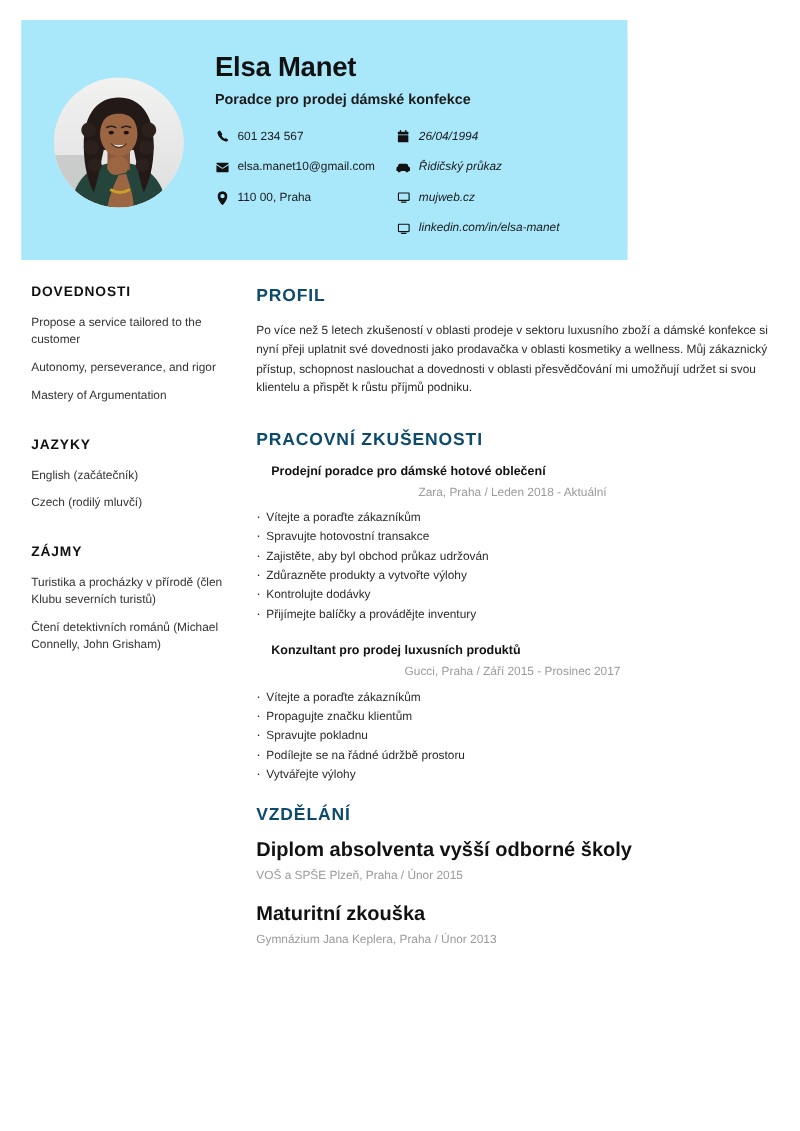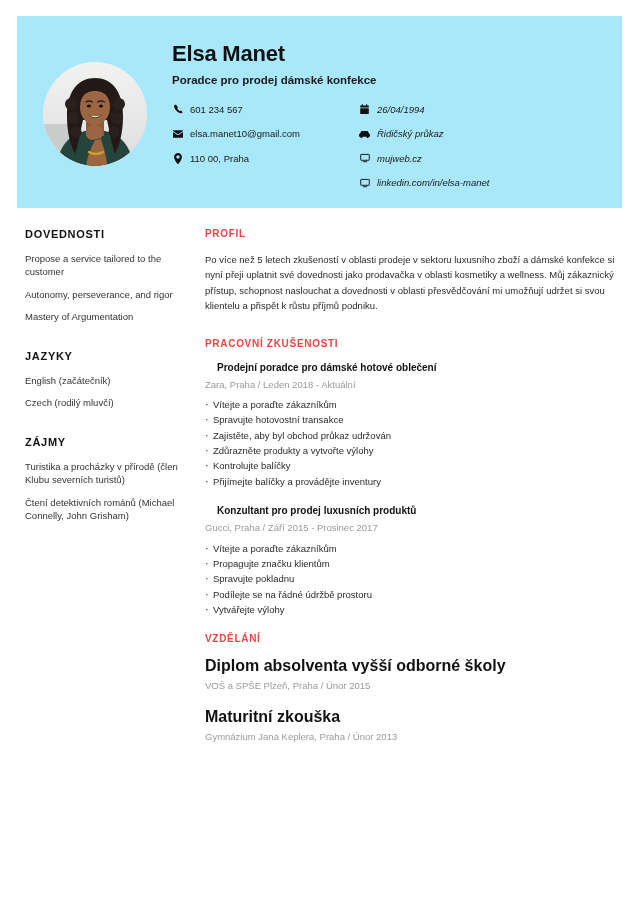--- a/index.html
+++ b/index.html
@@ -15,21 +15,21 @@
     -webkit-font-smoothing: antialiased;
     position: relative;
     overflow: hidden;
   }
 
   
   .header {
     position: absolute;
     left: 17px;
     top: 16px;
-    width: 605px;
+    width: 485px;
     height: 192px;
     background: #a9e7fa;
     box-sizing: border-box;
   }
   .photo-wrap {
     position: absolute;
     left: 26px;
     top: 46px;
     width: 104px;
     height: 104px;
@@ -109,24 +109,24 @@
   }
 
   .sec-head-left {
     font-size: 11px;
     font-weight: bold;
     letter-spacing: 0.7px;
     color: #111111;
     margin: 0 0 12px 0;
   }
   .sec-head-right {
-    font-size: 10px;
+    font-size: 14px;
     font-weight: bold;
     letter-spacing: 0.7px;
-    color: #ef4444;
+    color: #0c4a6e;
     margin: 0 0 13px 0;
   }
   .left-block { margin-bottom: 26px; }
   .left-item {
     font-size: 9.5px;
     color: #333333;
     line-height: 1.42;
     margin-bottom: 9px;
   }
   .left-item:last-child { margin-bottom: 0; }
@@ -144,20 +144,21 @@
     font-weight: bold;
     color: #111111;
     margin: 0 0 5px 12px;
     line-height: 1.2;
   }
   .entry-meta {
     font-size: 9.5px;
     color: #9a9a9a;
     margin: 0 0 7px 0;
     line-height: 1.2;
+    text-align: center;
   }
   .entry-bullets { margin: 0; padding: 0; list-style: none; }
   .entry-bullets li {
     font-size: 9.5px;
     color: #2b2b2b;
     line-height: 1.62;
     padding-left: 8px;
     position: relative;
   }
   .entry-bullets li:before {
@@ -360,21 +361,21 @@
       <div class="sec-head-right">PRACOVNÍ ZKUŠENOSTI</div>
 
       <div class="entry">
         <div class="entry-title">Prodejní poradce pro dámské hotové oblečení</div>
         <div class="entry-meta">Zara, Praha / Leden 2018 - Aktuální</div>
         <ul class="entry-bullets">
           <li>Vítejte a poraďte zákazníkům</li>
           <li>Spravujte hotovostní transakce</li>
           <li>Zajistěte, aby byl obchod průkaz udržován</li>
           <li>Zdůrazněte produkty a vytvořte výlohy</li>
-          <li>Kontrolujte balíčky</li>
+          <li>Kontrolujte dodávky</li>
           <li>Přijímejte balíčky a provádějte inventury</li>
         </ul>
       </div>
 
       <div class="entry">
         <div class="entry-title">Konzultant pro prodej luxusních produktů</div>
         <div class="entry-meta">Gucci, Praha / Září 2015 - Prosinec 2017</div>
         <ul class="entry-bullets">
           <li>Vítejte a poraďte zákazníkům</li>
           <li>Propagujte značku klientům</li>

